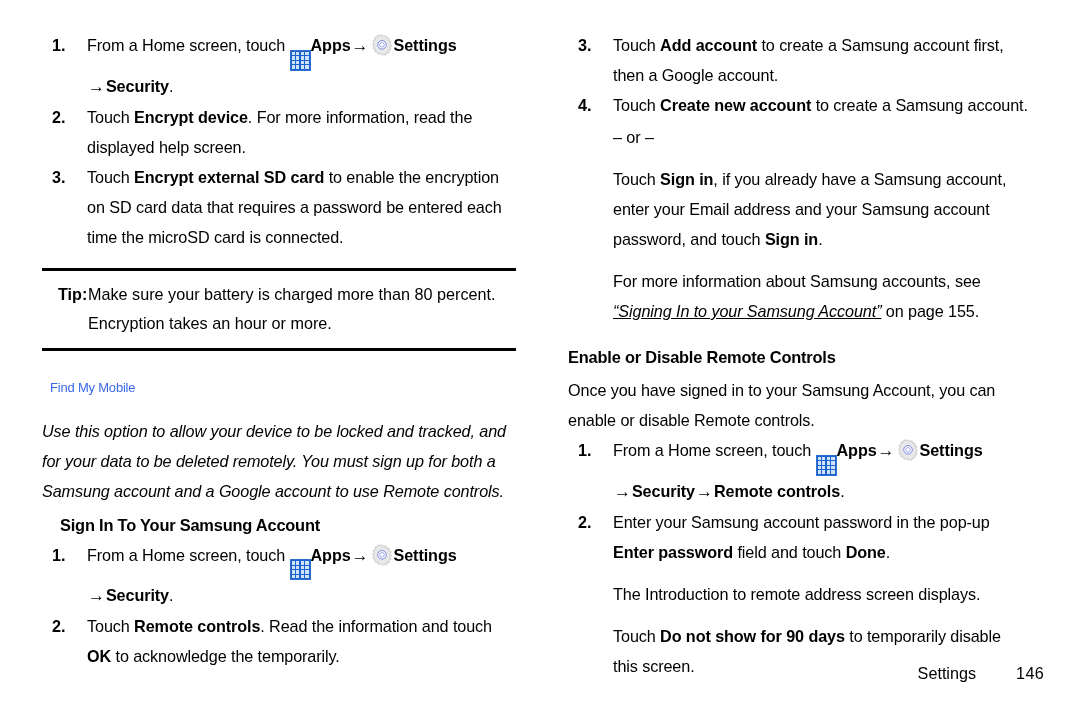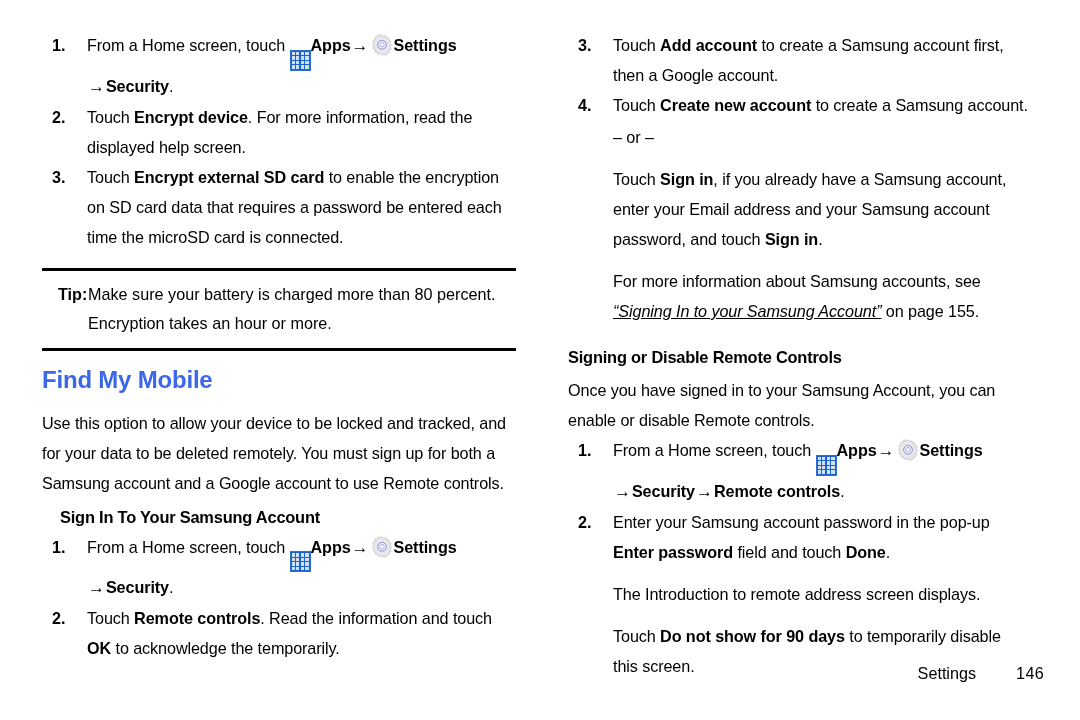--- a/index.html
+++ b/index.html
@@ -62,24 +62,24 @@
     top: 0;
     font-weight: bold;
     font-size: 16.2px;
     line-height: 30px;
   }
   .sub-para-gap { margin-top: 12px; }
 
   
   .h-blue {
     color: #3a68e8;
-    font-weight: bold;
-    font-size: 24px;
+    font-weight: normal;
+    font-size: 13px;
     line-height: 30px;
-    margin: 0;
+    margin: 8px;
     padding: 0;
     letter-spacing: -0.2px;
   }
   .h-sub {
     font-weight: bold;
     font-size: 16.4px;
     line-height: 30px;
     margin: 0;
     letter-spacing: -0.2px;
   }
@@ -214,21 +214,21 @@
           <span class="tip-label">Tip:</span>
           <span>Make sure your battery is charged more than 80 percent. Encryption takes an hour or more.</span>
         </div>
         <hr class="rule">
       </div>
 
       <div style="height:14px"></div>
 
       <h2 class="h-blue">Find My Mobile</h2>
 
-      <p class="body-text indent-1" style="margin:13px 0 0 0;">Use this option to allow your device to be locked and tracked, and for your data to be deleted remotely. You must sign up for both a Samsung account and a Google account to use Remote controls.</p>
+      <p class="body-text indent-1" style="margin:13px 0 0 0;font-style:italic;">Use this option to allow your device to be locked and tracked, and for your data to be deleted remotely. You must sign up for both a Samsung account and a Google account to use Remote controls.</p>
 
       <h3 class="h-sub indent-1" style="margin-top:4px;">Sign In To Your Samsung Account</h3>
 
       <ol class="steps body-text">
 
         <li>
           <span class="num">1.</span>
           <span><span>From a Home screen, touch </span><span class="apps-icon icon">
                 <i></i>
                 <i></i>
@@ -279,21 +279,21 @@
 
           <div class="body-text sub-para-gap"><span>Touch </span><b>Sign in</b><span>, if you already have a Samsung account, enter your Email address and your Samsung account password, and touch </span><b>Sign in</b><span>.</span></div>
 
           <div class="body-text sub-para-gap"><span>For more information about Samsung accounts, see </span><i>“Signing In to your Samsung Account”</i><span> on page 155.</span></div>
         </li>
 
       </ol>
 
       <div style="height:16px"></div>
 
-      <h3 class="h-sub">Signing or Disable Remote Controls</h3>
+      <h3 class="h-sub">Enable or Disable Remote Controls</h3>
 
       <p class="body-text" style="margin:3px 0 0 0;">Once you have signed in to your Samsung Account, you can enable or disable Remote controls.</p>
 
       <ol class="steps body-text">
 
         <li>
           <span class="num">1.</span>
           <span><span>From a Home screen, touch </span><span class="apps-icon icon">
                 <i></i>
                 <i></i>

